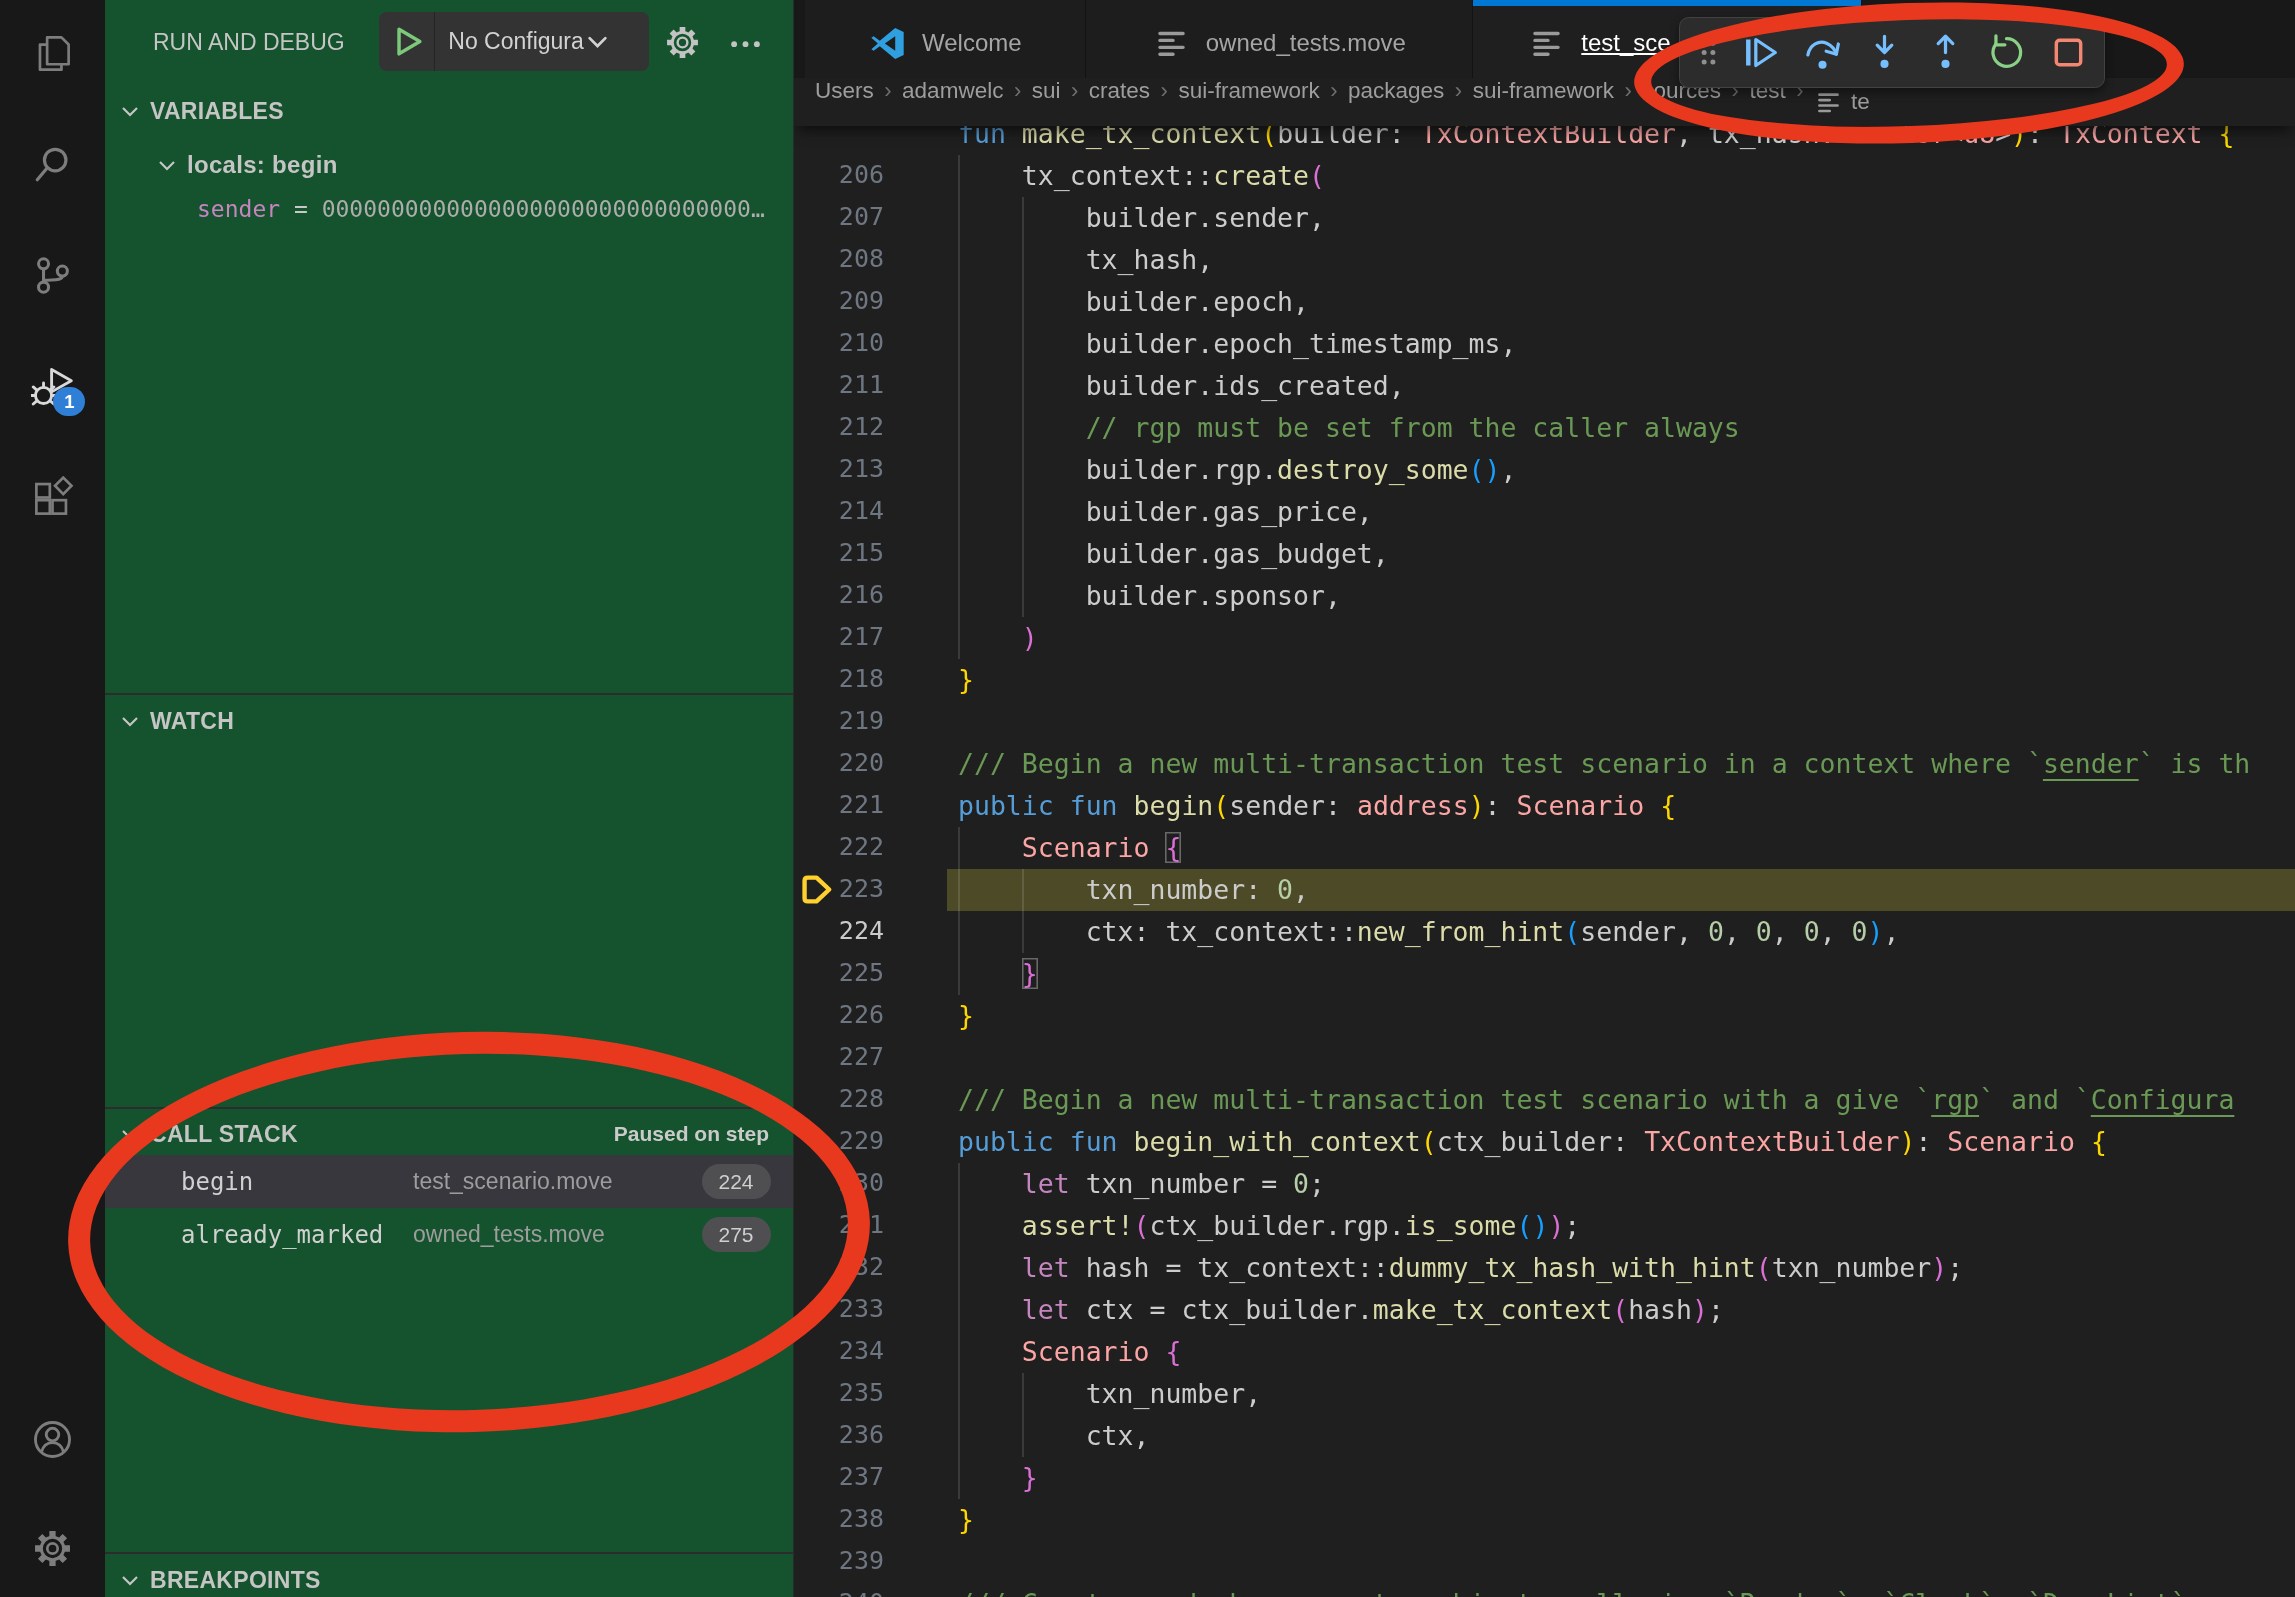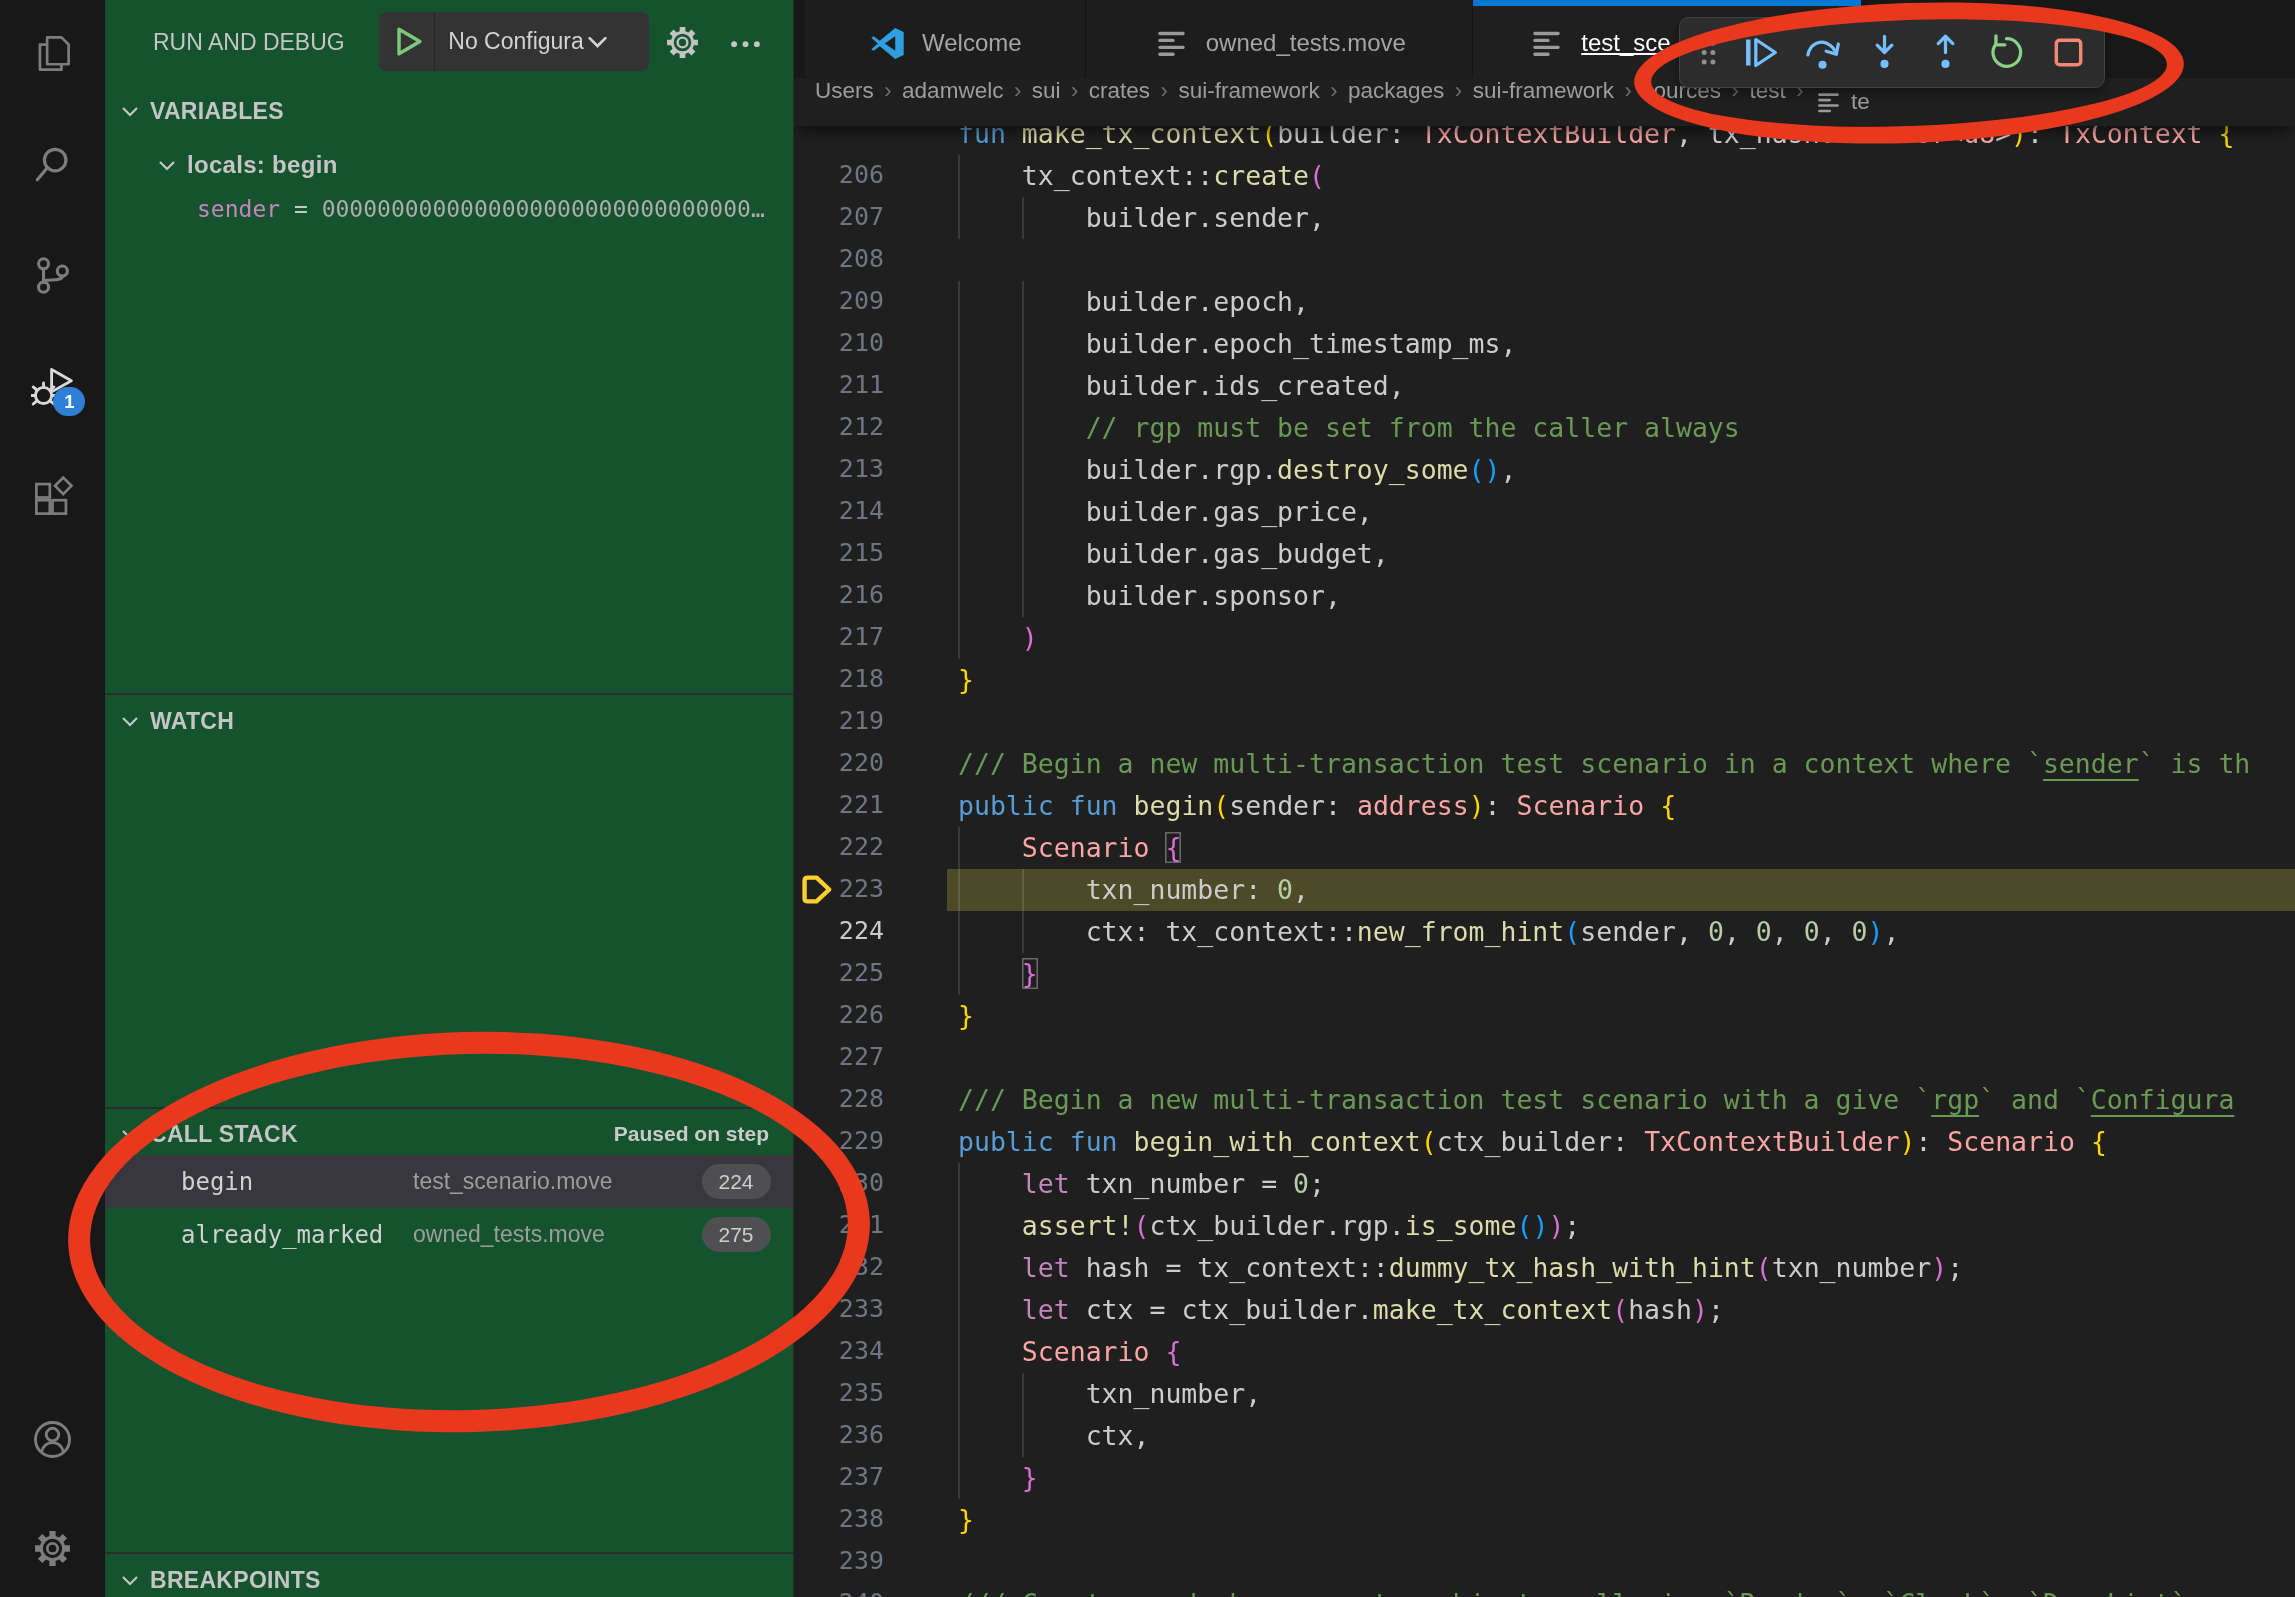--- a/index.html
+++ b/index.html
@@ -350,21 +350,21 @@
         <svg viewBox="0 0 48 48">
           <rect x="9" y="9" width="30" height="30" rx="4" fill="none" stroke="currentColor" stroke-width="4.2"></rect>
         </svg>
       </div>
     </div>
   <div class="code">
       <div class="code-inner">
         <div class="line"><span class="ln">206</span><span class="lc"><span class="tk kw">fun </span><span class="tk fn">make_tx_context</span><span class="tk b1">(</span><span class="tk pl">builder: </span><span class="tk ty">TxContextBuilder</span><span class="tk pl">, tx_hash: </span><span class="tk ty">vector</span><span class="tk pl">&lt;</span><span class="tk ty">u8</span><span class="tk pl">&gt;</span><span class="tk b1">)</span><span class="tk pl">: </span><span class="tk ty">TxContext</span><span class="tk pl"> </span><span class="tk b1">{</span></span></div>
         <div class="line"><span class="ln">207</span><span class="lc"><i class="guide" style="left: 0px;"></i><span class="tk pl">    tx_context::</span><span class="tk fn">create</span><span class="tk b2">(</span></span></div>
         <div class="line"><span class="ln">208</span><span class="lc"><i class="guide" style="left: 0px;"></i><i class="guide" style="left: 64px;"></i><span class="tk pl">        builder.sender,</span></span></div>
-        <div class="line"><span class="ln">209</span></div>
+        <div class="line"><span class="ln">209</span><span class="lc"><i class="guide" style="left: 0px;"></i><i class="guide" style="left: 64px;"></i><span class="tk pl">        tx_hash,</span></span></div>
         <div class="line"><span class="ln">210</span><span class="lc"><i class="guide" style="left: 0px;"></i><i class="guide" style="left: 64px;"></i><span class="tk pl">        builder.epoch,</span></span></div>
         <div class="line"><span class="ln">211</span><span class="lc"><i class="guide" style="left: 0px;"></i><i class="guide" style="left: 64px;"></i><span class="tk pl">        builder.epoch_timestamp_ms,</span></span></div>
         <div class="line"><span class="ln">212</span><span class="lc"><i class="guide" style="left: 0px;"></i><i class="guide" style="left: 64px;"></i><span class="tk pl">        builder.ids_created,</span></span></div>
         <div class="line"><span class="ln">213</span><span class="lc"><i class="guide" style="left: 0px;"></i><i class="guide" style="left: 64px;"></i><span class="tk cm">        // rgp must be set from the caller always</span></span></div>
         <div class="line"><span class="ln">214</span><span class="lc"><i class="guide" style="left: 0px;"></i><i class="guide" style="left: 64px;"></i><span class="tk pl">        builder.rgp.</span><span class="tk fn">destroy_some</span><span class="tk b3">()</span><span class="tk pl">,</span></span></div>
         <div class="line"><span class="ln">215</span><span class="lc"><i class="guide" style="left: 0px;"></i><i class="guide" style="left: 64px;"></i><span class="tk pl">        builder.gas_price,</span></span></div>
         <div class="line"><span class="ln">216</span><span class="lc"><i class="guide" style="left: 0px;"></i><i class="guide" style="left: 64px;"></i><span class="tk pl">        builder.gas_budget,</span></span></div>
         <div class="line"><span class="ln">217</span><span class="lc"><i class="guide" style="left: 0px;"></i><i class="guide" style="left: 64px;"></i><span class="tk pl">        builder.sponsor,</span></span></div>
         <div class="line"><span class="ln">218</span><span class="lc"><i class="guide" style="left: 0px;"></i><span class="tk pl">    </span><span class="tk b2">)</span></span></div>
         <div class="line"><span class="ln">219</span><span class="lc"><span class="tk b1">}</span></span></div>

